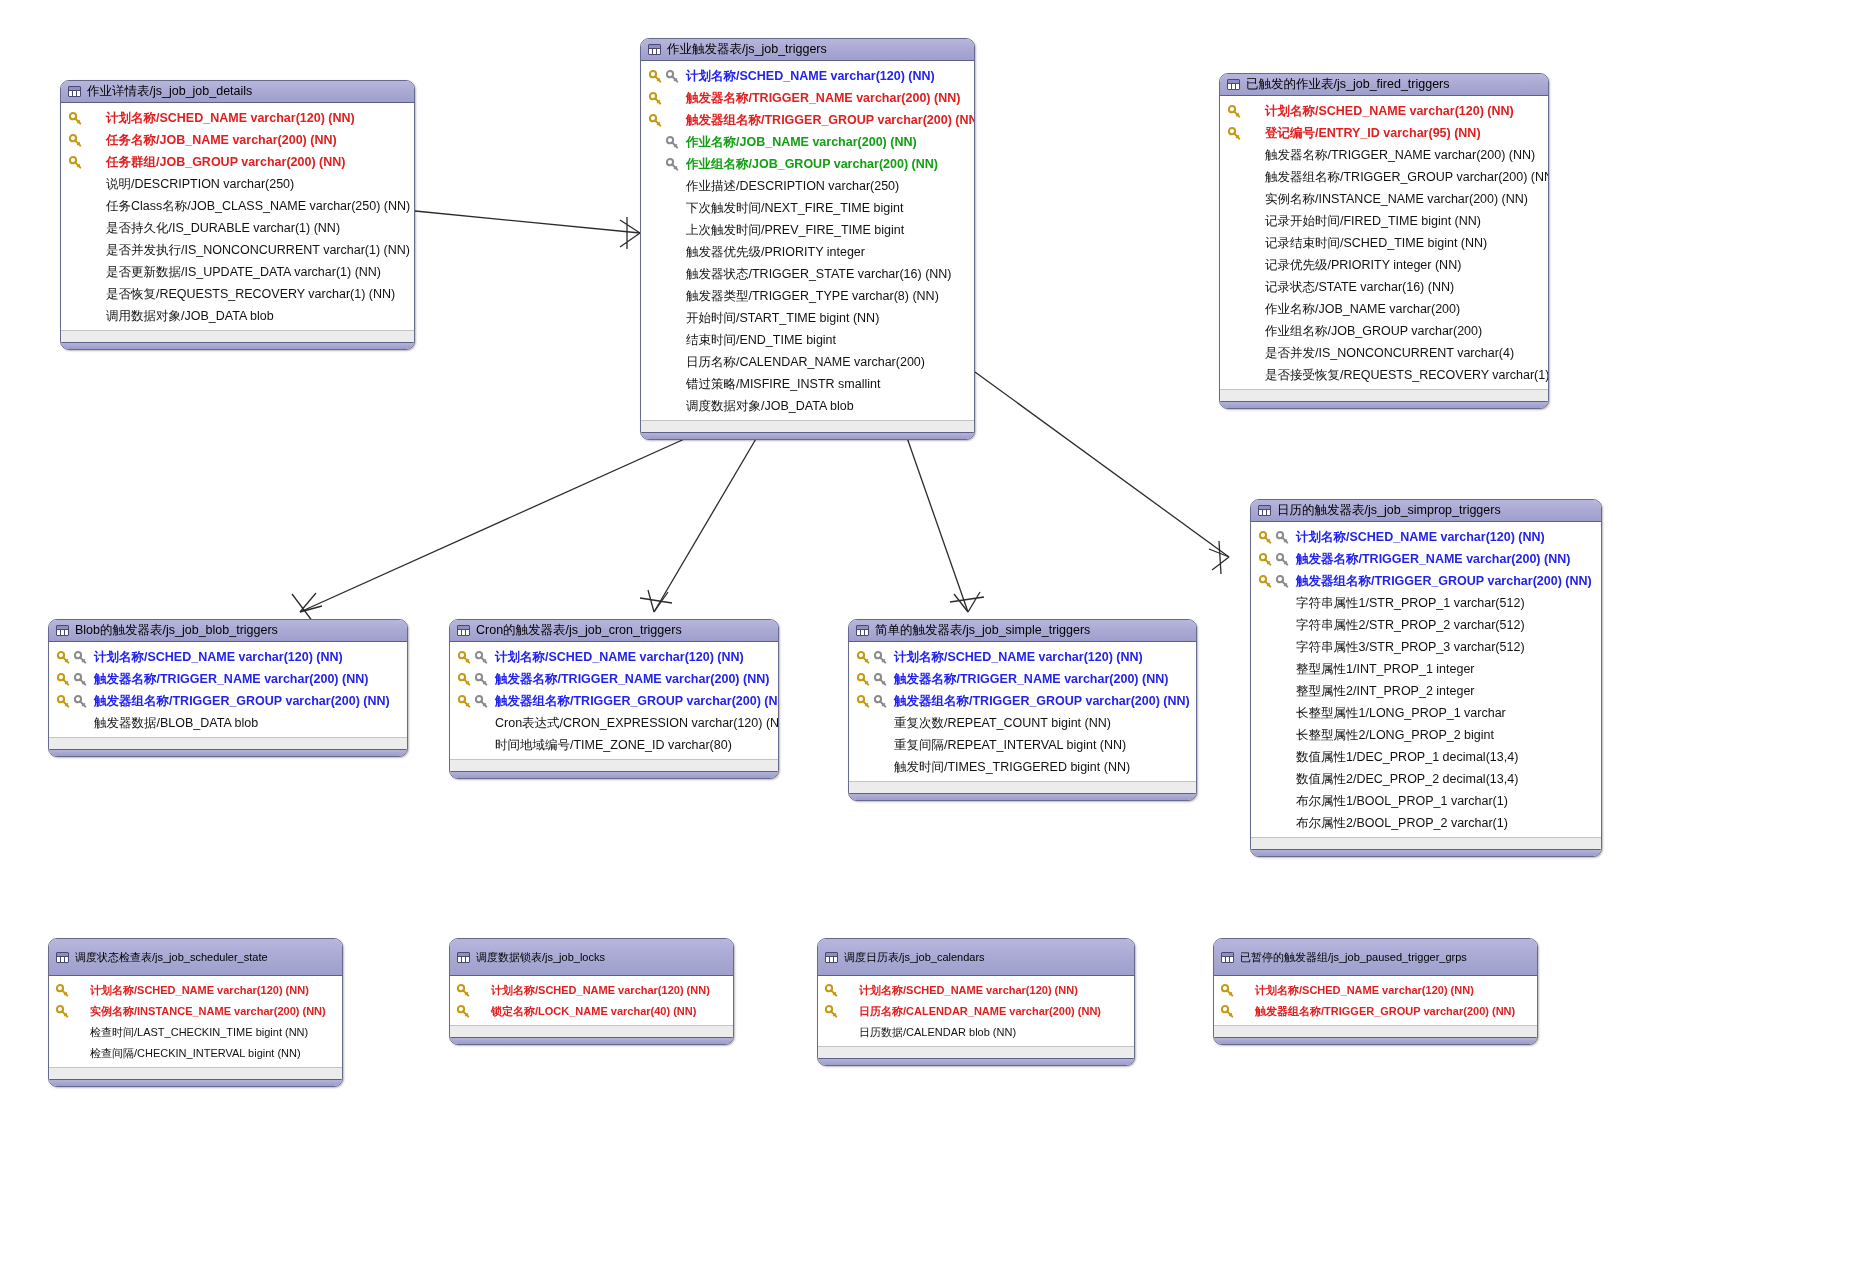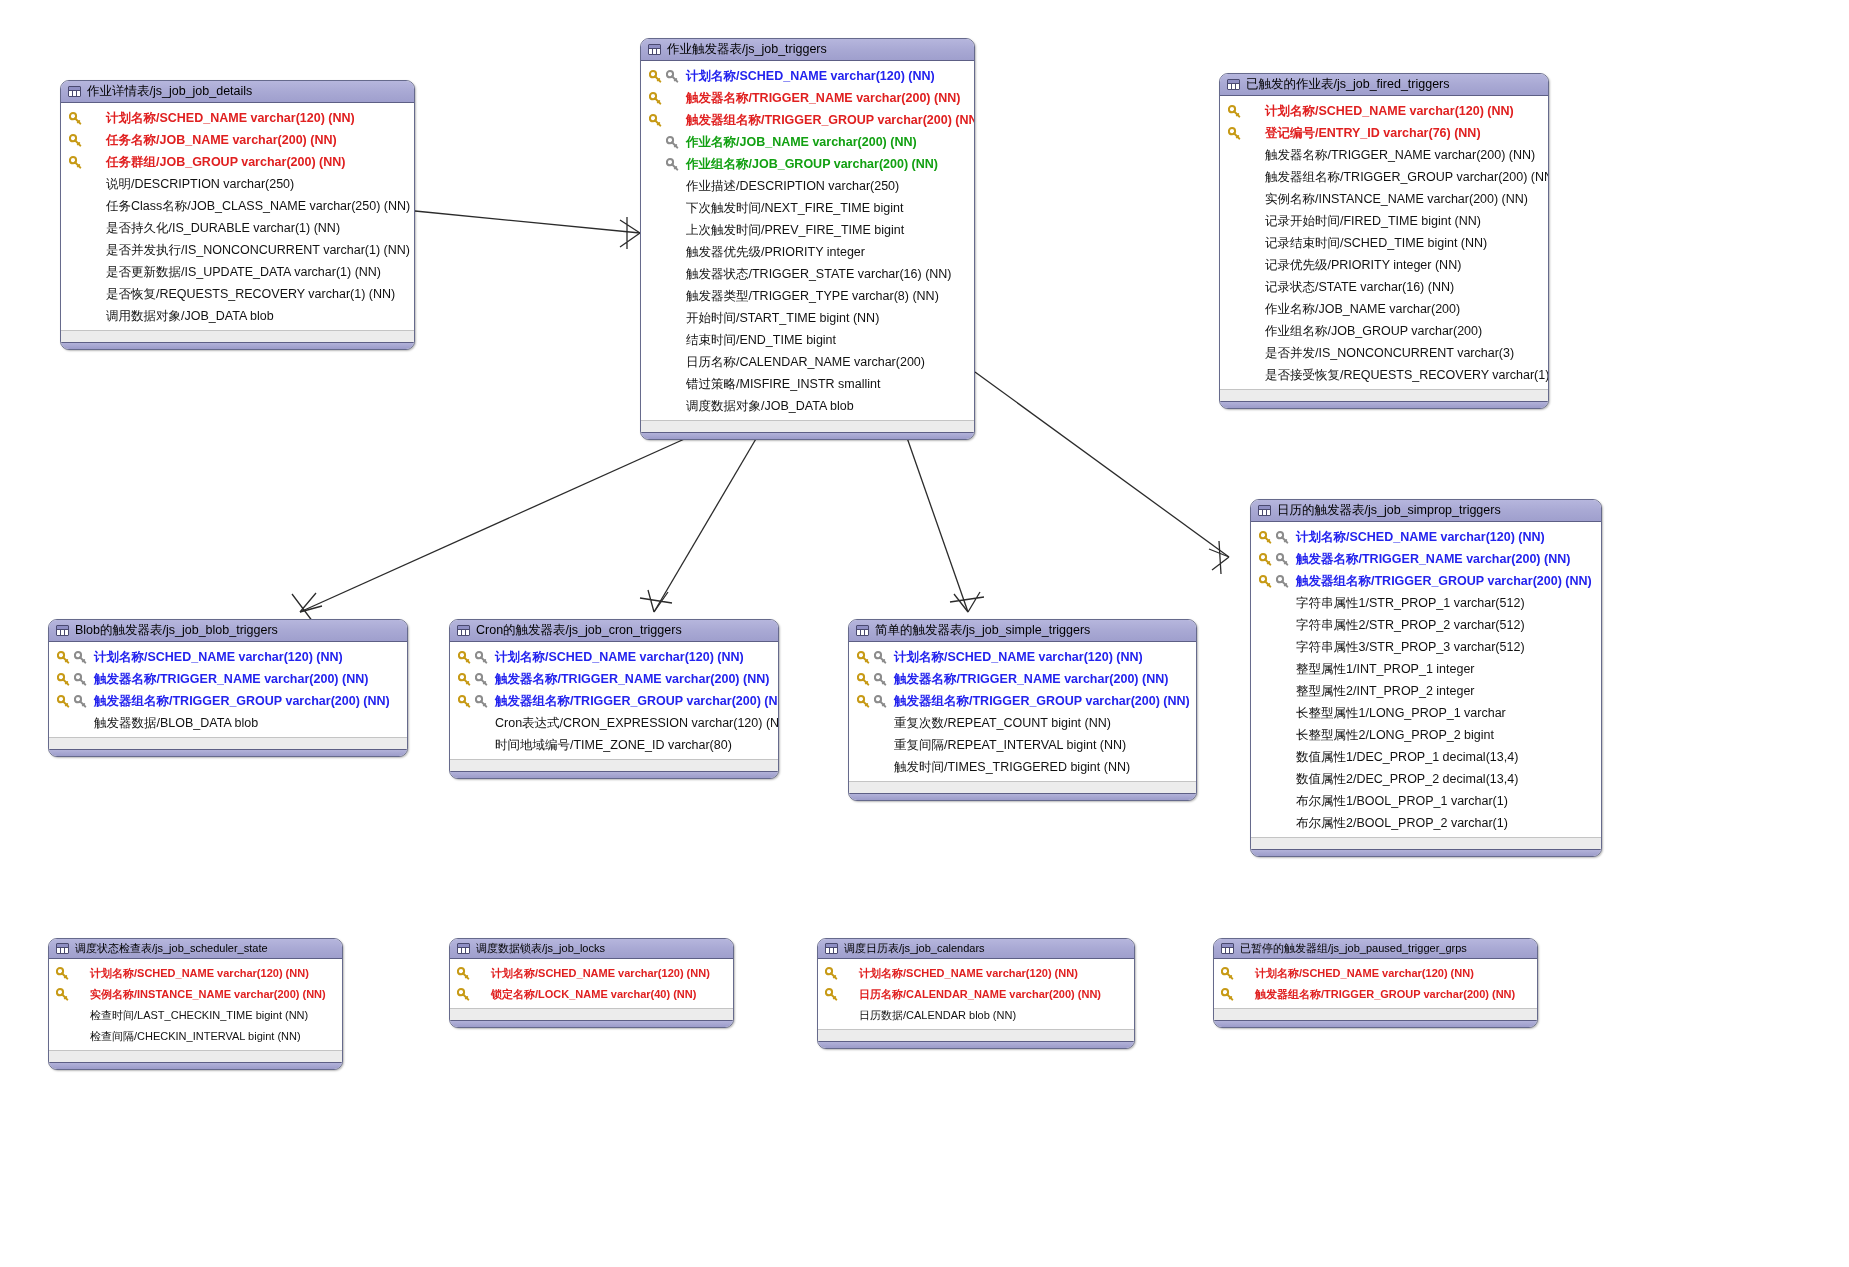--- a/index.html
+++ b/index.html
@@ -37,21 +37,21 @@
     height: 22px;
     display: flex;
     align-items: center;
     gap: 6px;
     padding: 8px 7px;
     font-size: 12.5px;
     color: #000000;
     white-space: nowrap;
   }
   .entity-title { font-size: 12.5px; color: #000; line-height: 1; }
-  .entity.small .entity-header { height: 20px; }
+  .entity.small .entity-header { height: 37px; }
   .entity.small .entity-title { font-size: 11px; }
   .table-icon {
     width: 13px; height: 11px;
     border: 1px solid #4a4a70;
     background: #ffffff;
     position: relative;
     flex: 0 0 auto;
     border-radius: 1px;
   }
   .table-icon::before {
@@ -360,21 +360,21 @@
         <div class="attr">
           <span class="keyslot">
             <svg class="key" width="13" height="13" viewBox="0 0 13 13">
               <circle cx="4" cy="4.2" r="3.1" fill="none" stroke="#c79a16" stroke-width="2"></circle>
               <circle cx="4" cy="4.2" r="1.1" fill="#ffffff"></circle>
               <path d="M6 6.3 L11.3 11.6" stroke="#c79a16" stroke-width="2" stroke-linecap="round"></path>
               <path d="M8.8 10.4 L10.2 9" stroke="#c79a16" stroke-width="2" stroke-linecap="round"></path>
             </svg>
           </span>
           <span class="keyslot"></span>
-          <span class="attr-label pk">登记编号/ENTRY_ID varchar(76) (NN)</span>
+          <span class="attr-label pk">登记编号/ENTRY_ID varchar(95) (NN)</span>
         </div>
         <div class="attr">
           <span class="keyslot"></span>
           <span class="keyslot"></span>
           <span class="attr-label plain">触发器名称/TRIGGER_NAME varchar(200) (NN)</span>
         </div>
         <div class="attr">
           <span class="keyslot"></span>
           <span class="keyslot"></span>
           <span class="attr-label plain">触发器组名称/TRIGGER_GROUP varchar(200) (NN)</span>
@@ -410,21 +410,21 @@
           <span class="attr-label plain">作业名称/JOB_NAME varchar(200)</span>
         </div>
         <div class="attr">
           <span class="keyslot"></span>
           <span class="keyslot"></span>
           <span class="attr-label plain">作业组名称/JOB_GROUP varchar(200)</span>
         </div>
         <div class="attr">
           <span class="keyslot"></span>
           <span class="keyslot"></span>
-          <span class="attr-label plain">是否并发/IS_NONCONCURRENT varchar(3)</span>
+          <span class="attr-label plain">是否并发/IS_NONCONCURRENT varchar(4)</span>
         </div>
         <div class="attr">
           <span class="keyslot"></span>
           <span class="keyslot"></span>
           <span class="attr-label plain">是否接受恢复/REQUESTS_RECOVERY varchar(1)</span>
         </div>
       </div>
     <div class="entity-footer"></div>
     <div class="entity-foot2"></div>
   </div>

